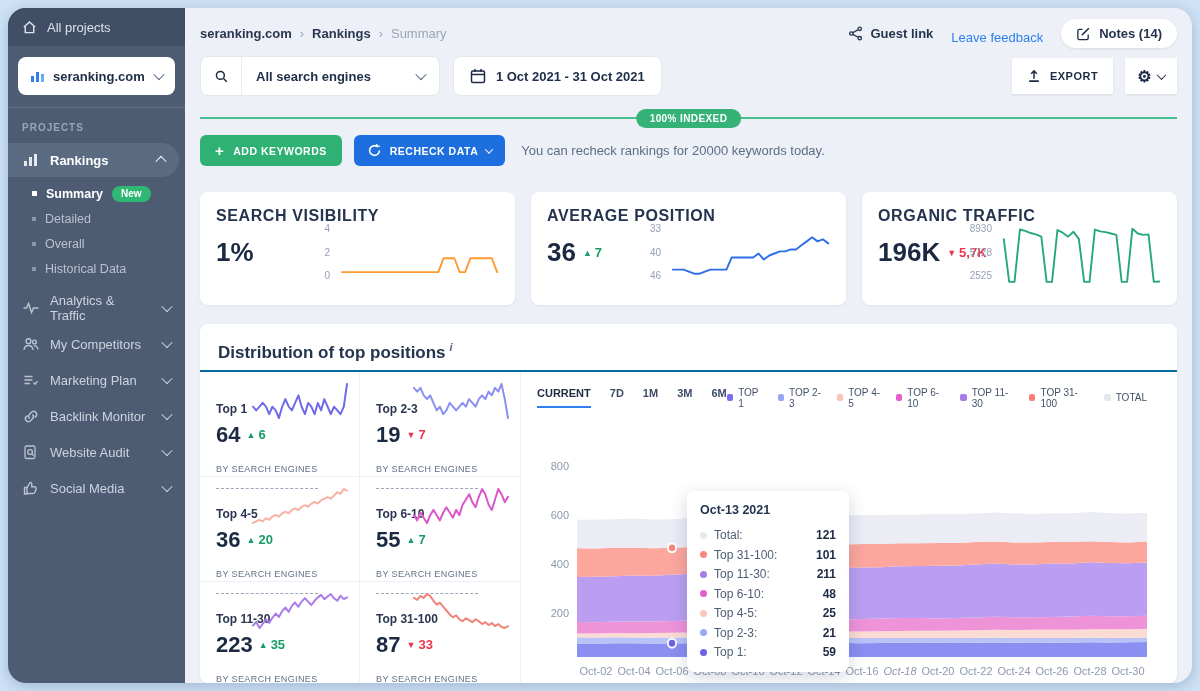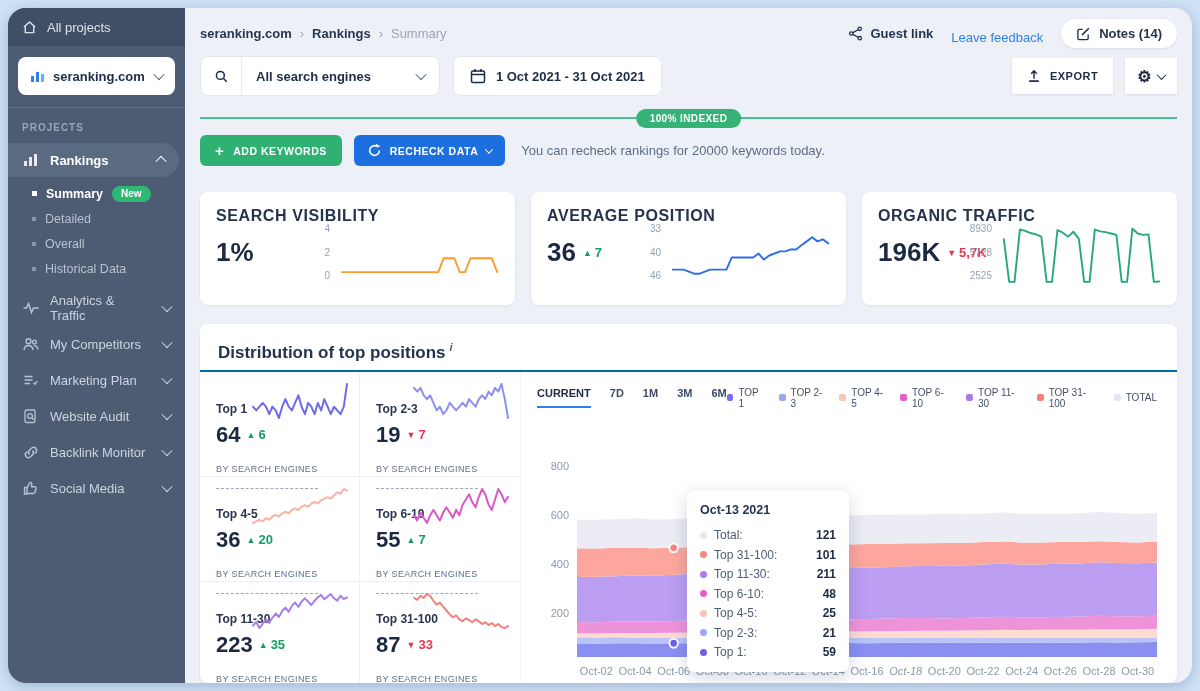--- a/index.html
+++ b/index.html
@@ -73,21 +73,21 @@
   .dist-body{display:flex;flex:1;min-height:0;}
   .mini-col{width:320px;flex-shrink:0;border-right:1px solid #f0f3f8;display:grid;grid-template-columns:1fr 1fr;grid-auto-rows:105px;}
   .mcell{position:relative;padding:30px 14px 0 16px;box-sizing:border-box;}
   .mcell.bb{border-bottom:1px solid #edf1f6;}
   .mcell.br{border-right:1px solid #edf1f6;}
   .mcell .mlab{font-size:12px;font-weight:bold;color:#2a3650;}
   .mcell .mval{font-size:22px;font-weight:bold;color:#1c2942;margin-top:6px;display:flex;align-items:center;gap:6px;}
   .mcell .msub{display:inline-block;margin-top:16px;font-size:9px;letter-spacing:.4px;color:#5f6f88;border-bottom:1px dashed #9aa7ba;padding-bottom:14px;}
   .mcell svg{position:absolute;top:8px;right:8px;}
   
-  .chart-panel{flex:1;padding:15px 20px 0 16px;display:flex;flex-direction:column;min-width:0;}
+  .chart-panel{flex:1;padding:15px 30px 0 16px;display:flex;flex-direction:column;min-width:0;}
   .chart-controls{display:flex;align-items:center;justify-content:space-between;}
   .tabs{display:flex;gap:19px;font-size:11px;font-weight:bold;color:#3c4c66;}
   .tab{padding-bottom:7px;cursor:pointer;}
   .tab.active{color:#1d2b45;border-bottom:2px solid #2f80ed;}
   .legend{display:flex;gap:13px;font-size:10px;color:#42506a;align-items:center;}
   .leg-item{display:flex;align-items:center;gap:5px;cursor:pointer;}
   .leg-sw{width:7px;height:7px;border-radius:2px;display:inline-block;}
   .chart-block{position:relative;margin-top:24px;flex:1;min-height:250px;overflow:hidden;}
   .ylab{position:absolute;left:0;width:32px;text-align:right;font-size:11px;color:#8d99ad;}
   .plot{position:absolute;left:40px;top:14px;right:0;bottom:26px;}
@@ -183,37 +183,37 @@
             <svg width="15" height="14" viewBox="0 0 15 14" fill="none" stroke="currentColor" stroke-width="1.4">
               <path d="M1.5 3.5h8M1.5 7h8M1.5 10.5h5.5"></path>
               <path d="m10.5 9.5 1.6 1.6 2.4-3"></path>
             </svg>
           </span>
           <span class="lbl">Marketing Plan</span>
           <span class="chev"></span>
         </div>
         <div class="nav-item">
           <span class="nicon">
+            <svg width="16" height="15" viewBox="0 0 16 15" fill="none" stroke="currentColor" stroke-width="1.5">
+              <path d="M6.5 9.5a3 3 0 0 1 0-4.2l2.3-2.3a3 3 0 0 1 4.2 4.2l-1.2 1.2"></path>
+              <path d="M9.5 5.5a3 3 0 0 1 0 4.2l-2.3 2.3a3 3 0 0 1-4.2-4.2l1.2-1.2"></path>
+            </svg>
+          </span>
+          <span class="lbl">Backlink Monitor</span>
+          <span class="chev"></span>
+        </div>
+        <div class="nav-item">
+          <span class="nicon">
             <svg width="14" height="15" viewBox="0 0 14 15" fill="none" stroke="currentColor" stroke-width="1.3">
               <rect x="1" y="1" width="10" height="12.5" rx="1.5"></rect>
               <circle cx="6" cy="7" r="2.4"></circle>
               <path d="m7.8 8.8 2 2"></path>
             </svg>
           </span>
           <span class="lbl">Website Audit</span>
-          <span class="chev"></span>
-        </div>
-        <div class="nav-item">
-          <span class="nicon">
-            <svg width="16" height="15" viewBox="0 0 16 15" fill="none" stroke="currentColor" stroke-width="1.5">
-              <path d="M6.5 9.5a3 3 0 0 1 0-4.2l2.3-2.3a3 3 0 0 1 4.2 4.2l-1.2 1.2"></path>
-              <path d="M9.5 5.5a3 3 0 0 1 0 4.2l-2.3 2.3a3 3 0 0 1-4.2-4.2l1.2-1.2"></path>
-            </svg>
-          </span>
-          <span class="lbl">Backlink Monitor</span>
           <span class="chev"></span>
         </div>
         <div class="nav-item">
           <span class="nicon">
             <svg width="15" height="15" viewBox="0 0 15 15" fill="none" stroke="currentColor" stroke-width="1.4">
               <path d="M1.5 6.5h2.4V13H1.5z"></path>
               <path d="M4 12.5h6.2c.9 0 1.6-.5 1.8-1.3l1.1-3.4c.3-1-.4-2-1.5-2H8.7V2.6c0-1.2-1.8-1.5-2.2-.3L4 6.8"></path>
             </svg>
           </span>
           <span class="lbl">Social Media</span>

